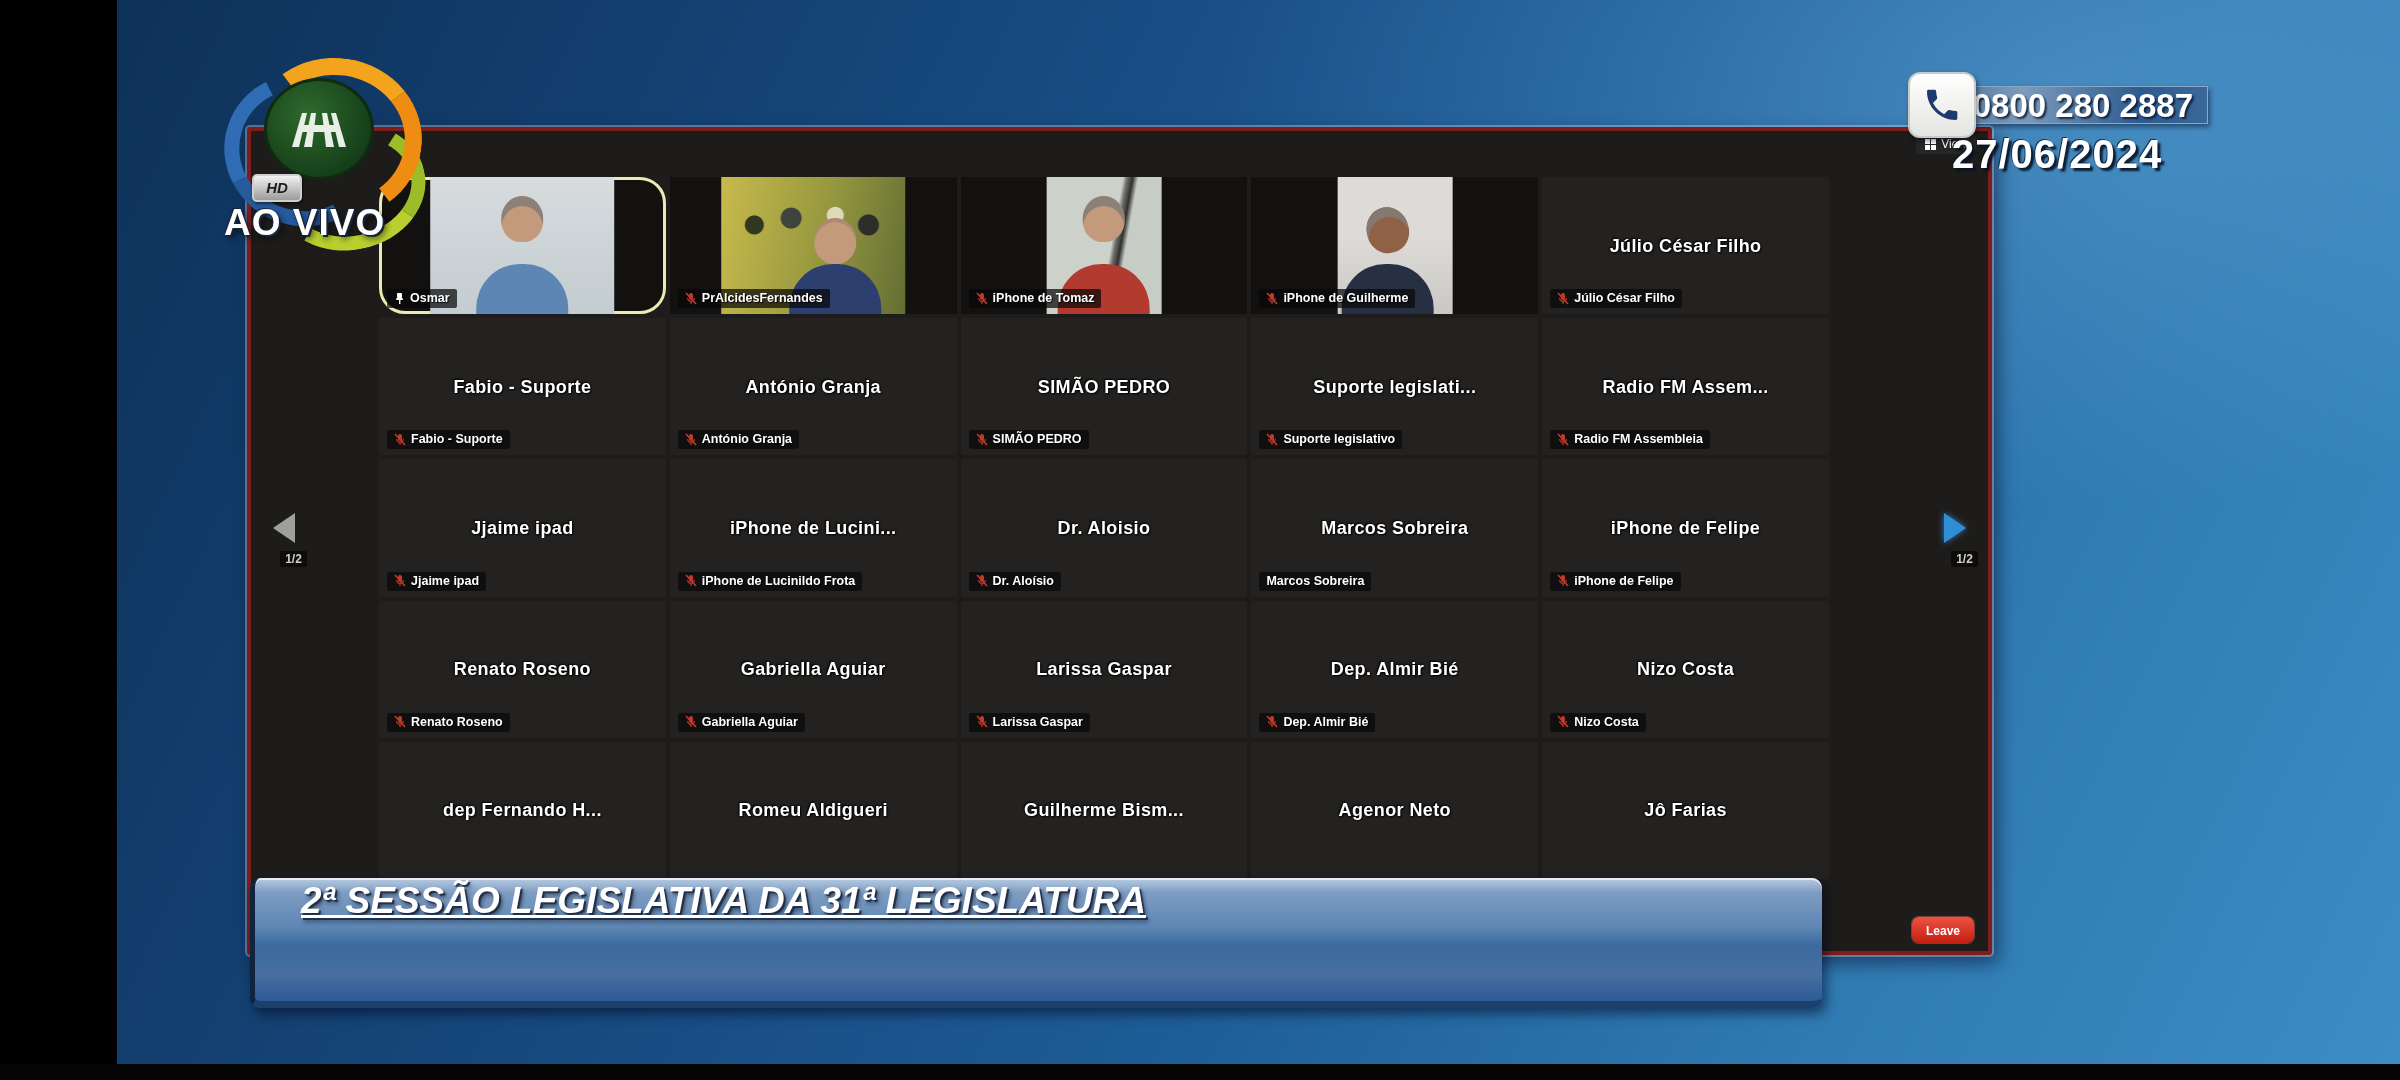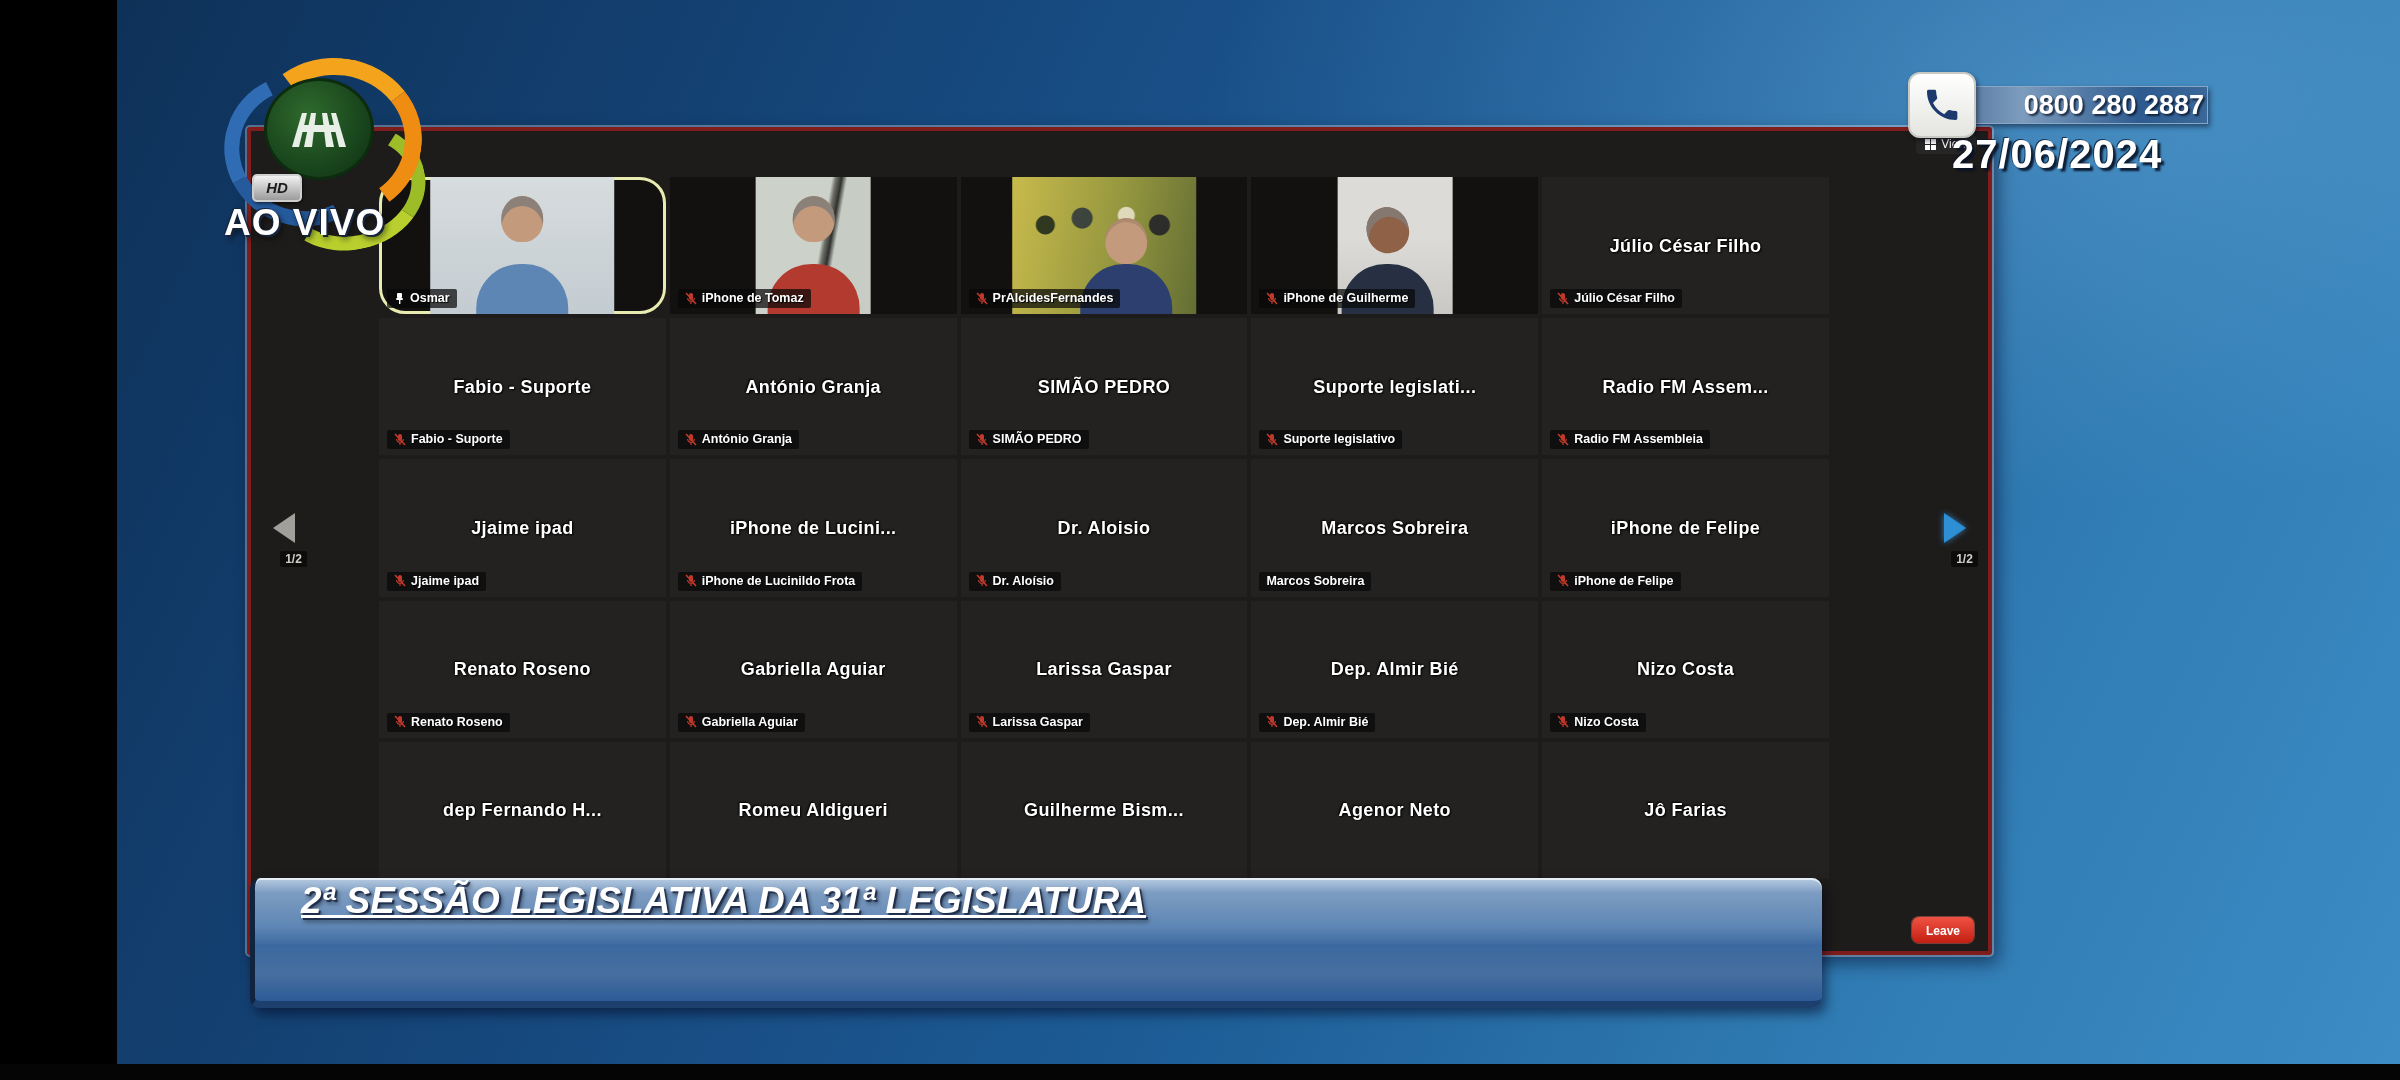--- a/index.html
+++ b/index.html
@@ -88,21 +88,21 @@
     background:linear-gradient(#f2f2f2,#9c9c9c);border:2px solid #cfcfcf;border-radius:5px;
     color:#1c1c1c;font-weight:bold;font-style:italic;font-size:15px;line-height:24px;text-align:center;
     box-shadow:1px 2px 3px rgba(0,0,0,.5);}
   .ao-vivo{position:absolute;left:224px;top:202px;z-index:31;color:#fff;font-size:37px;font-weight:800;
     letter-spacing:1px;text-shadow:2px 2px 0 #16243a, -1px -1px 0 #16243a, 3px 4px 6px rgba(0,0,0,.6);}
 
   .phone-wrap{position:absolute;left:1908px;top:72px;z-index:30;}
   .phone-bar{position:absolute;left:34px;top:14px;width:266px;height:38px;
     background:linear-gradient(90deg,#4a6e96,#7d9cbd 30%,#2d5b8f 75%,#3a6899);
     border:1px solid #8aa7c6;box-shadow:2px 3px 5px rgba(0,0,20,.45);
-    color:#fff;font-size:27px;font-weight:bold;line-height:37px;text-align:right;padding-right:3px;
+    color:#fff;font-size:33px;font-weight:bold;line-height:37px;text-align:right;padding-right:14px;
     box-sizing:border-box;text-shadow:2px 2px 2px rgba(10,20,40,.8);}
   .phone-icon{position:absolute;left:0;top:0;width:64px;height:62px;background:linear-gradient(#ffffff,#e4e4e0);
     border:2px solid #c9c9c4;border-radius:12px;box-shadow:2px 3px 5px rgba(0,0,20,.45);
     display:flex;align-items:center;justify-content:center;}
   .date-txt{position:absolute;left:1952px;top:132px;z-index:30;color:#fff;font-size:40px;font-weight:800;
     letter-spacing:1px;text-shadow:3px 3px 2px rgba(8,18,38,.9), -1px -1px 0 rgba(8,18,38,.7);}
 
   .banner{position:absolute;left:250px;top:878px;width:1572px;height:130px;z-index:40;
     border-radius:10px;border-left:5px solid #10233f;border-bottom:7px solid #1c3f6e;box-sizing:border-box;
     background:linear-gradient(#b9cde2 0%,#7d9cc2 12%,#5e86b4 40%,#3b699f 55%,#486f9f 78%,#2c5b97 100%);
@@ -146,51 +146,51 @@
               <g fill="#ffffff">
                 <rect x="3" y="1" width="5" height="5" rx="1"></rect>
                 <rect x="2" y="6" width="7" height="2" rx="1"></rect>
                 <rect x="5" y="8" width="1.4" height="4"></rect>
               </g>
             </svg>
             <span>Osmar</span>
           </div>
         </div>
         <div class="tile has-video">
+          <div class="video v-alcides">
+            <div class="ph-head"></div>
+            <div class="ph-torso"></div>
+          </div>
+          <div class="tile-tag">
+            <svg width="12" height="13" viewBox="0 0 12 13">
+              <g fill="#c0392b">
+                <rect x="4" y="1" width="4" height="7" rx="2"></rect>
+                <path d="M2 6c0 2.2 1.8 4 4 4s4-1.8 4-4h-1.2c0 1.5-1.2 2.8-2.8 2.8S3.2 7.5 3.2 6H2z"></path>
+                <rect x="5.4" y="10" width="1.2" height="2"></rect>
+              </g>
+              <line x1="1" y1="1" x2="11" y2="12" stroke="#c0392b" stroke-width="1.6"></line>
+            </svg>
+            <span>PrAlcidesFernandes</span>
+          </div>
+        </div>
+        <div class="tile has-video">
           <div class="video v-tomaz">
             <div class="ph-head"></div>
             <div class="ph-torso"></div>
           </div>
           <div class="tile-tag">
             <svg width="12" height="13" viewBox="0 0 12 13">
               <g fill="#c0392b">
                 <rect x="4" y="1" width="4" height="7" rx="2"></rect>
                 <path d="M2 6c0 2.2 1.8 4 4 4s4-1.8 4-4h-1.2c0 1.5-1.2 2.8-2.8 2.8S3.2 7.5 3.2 6H2z"></path>
                 <rect x="5.4" y="10" width="1.2" height="2"></rect>
               </g>
               <line x1="1" y1="1" x2="11" y2="12" stroke="#c0392b" stroke-width="1.6"></line>
             </svg>
             <span>iPhone de Tomaz</span>
-          </div>
-        </div>
-        <div class="tile has-video">
-          <div class="video v-alcides">
-            <div class="ph-head"></div>
-            <div class="ph-torso"></div>
-          </div>
-          <div class="tile-tag">
-            <svg width="12" height="13" viewBox="0 0 12 13">
-              <g fill="#c0392b">
-                <rect x="4" y="1" width="4" height="7" rx="2"></rect>
-                <path d="M2 6c0 2.2 1.8 4 4 4s4-1.8 4-4h-1.2c0 1.5-1.2 2.8-2.8 2.8S3.2 7.5 3.2 6H2z"></path>
-                <rect x="5.4" y="10" width="1.2" height="2"></rect>
-              </g>
-              <line x1="1" y1="1" x2="11" y2="12" stroke="#c0392b" stroke-width="1.6"></line>
-            </svg>
-            <span>PrAlcidesFernandes</span>
           </div>
         </div>
         <div class="tile has-video">
           <div class="video v-guilherme">
             <div class="ph-head"></div>
             <div class="ph-torso"></div>
           </div>
           <div class="tile-tag">
             <svg width="12" height="13" viewBox="0 0 12 13">
               <g fill="#c0392b">

